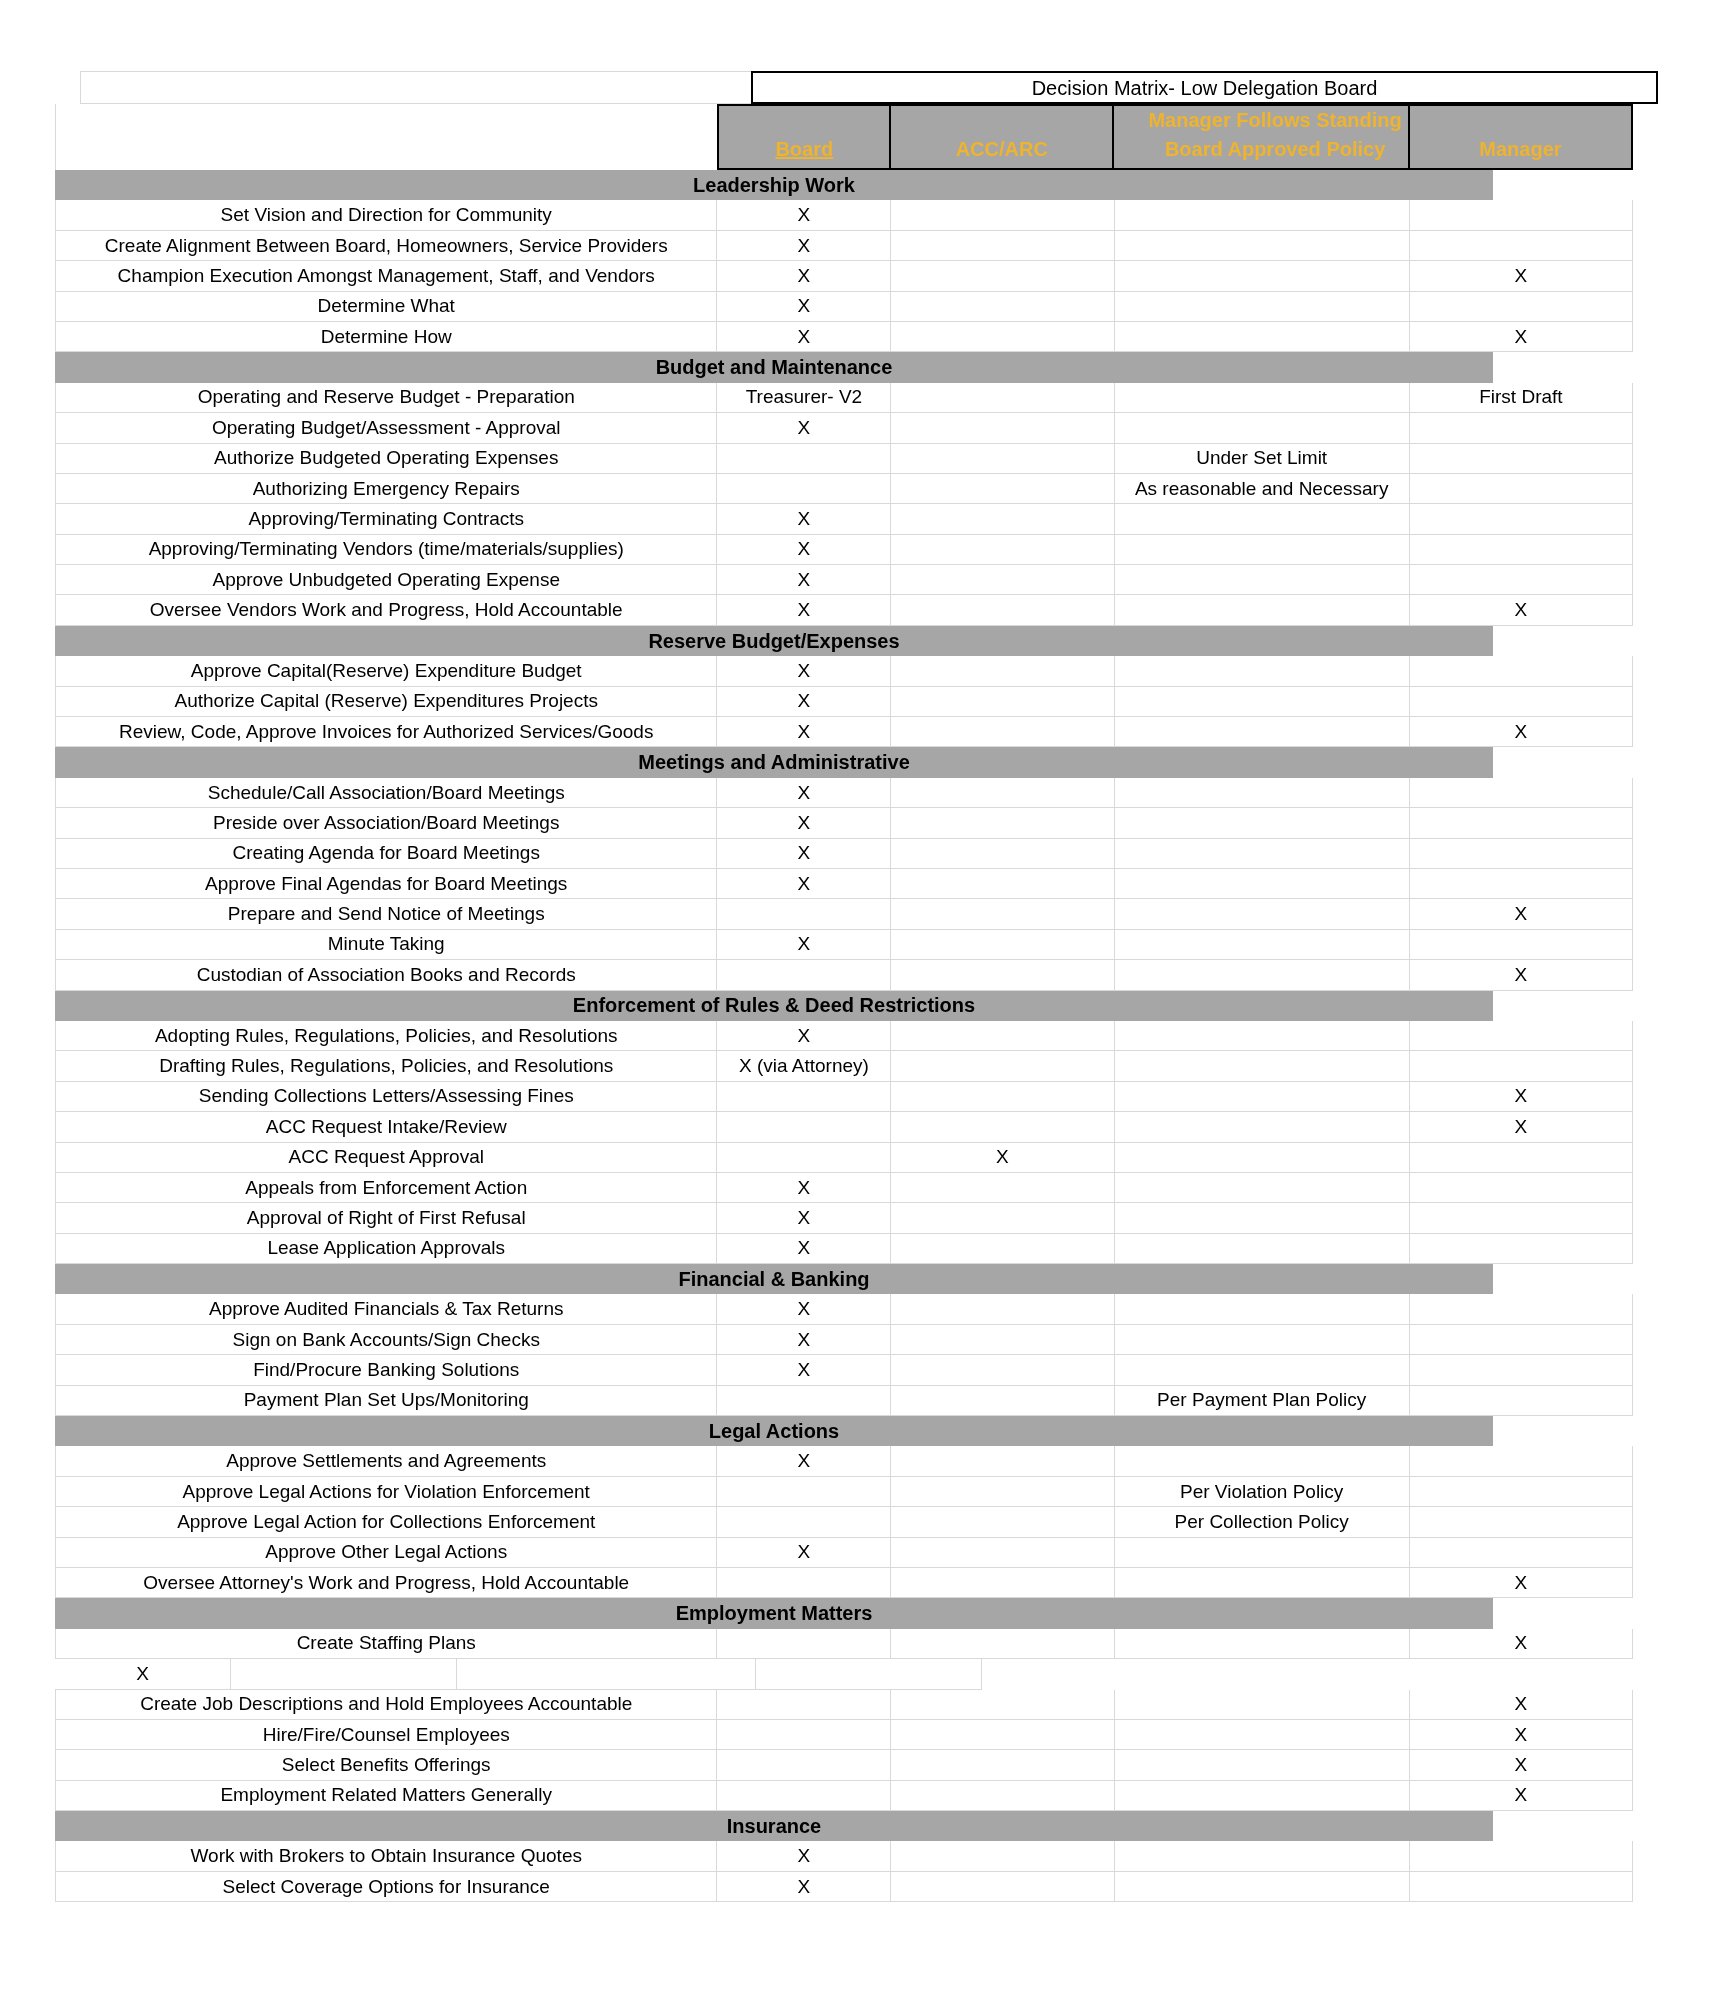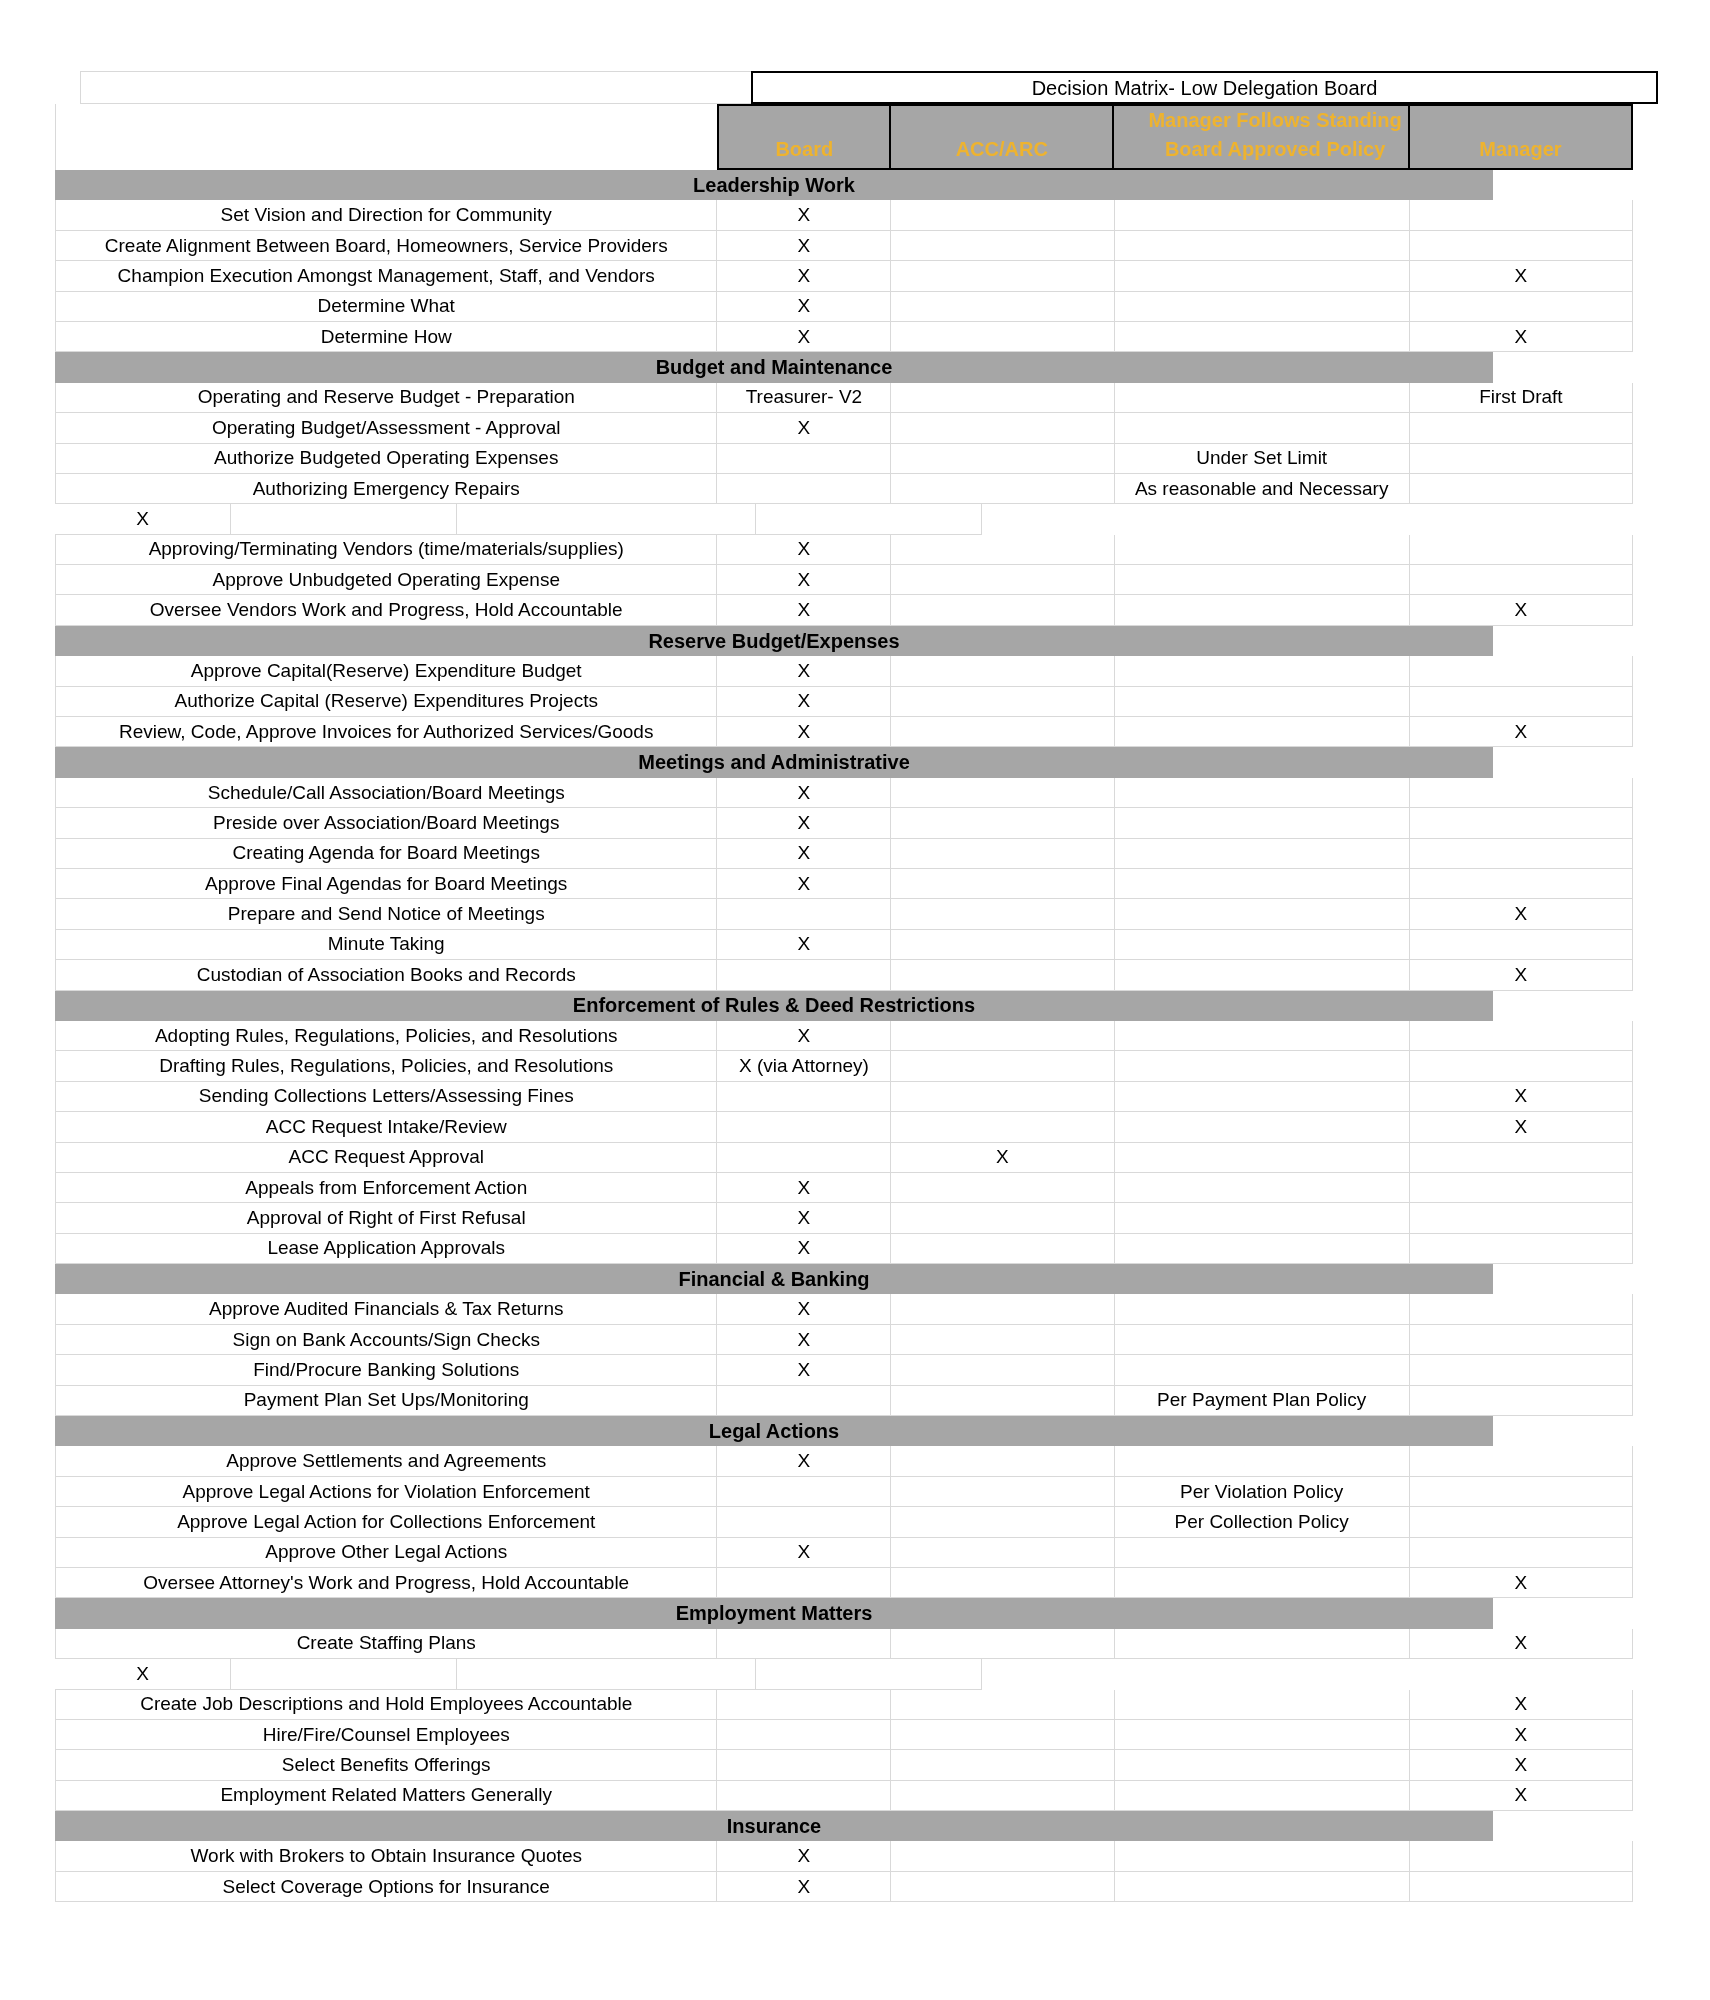--- a/index.html
+++ b/index.html
@@ -33,21 +33,21 @@
   .title-cell{width:907px;border:2px solid var(--ink);font-size:20px;line-height:1.1;}
   
   .header-row{height:66px;}
   .corner-header{border-left:1px solid var(--grid);}
   .hcell{
     background:var(--header-bg);color:var(--header-text);
     font-weight:bold;font-size:20px;line-height:1.45;
     border:2px solid var(--ink);border-left:none;
     align-items:flex-end;padding-bottom:4px;
   }
-  .hcell.first{border-left:2px solid var(--ink);}
+  .hcell.first{border-left:2px solid var(--ink);text-decoration:underline;}
   
   .body-row{height:var(--rh);}
   .body-row .cell{
     border-right:1px solid var(--grid);border-bottom:1px solid var(--grid);
     font-size:19px;line-height:1.05;padding:0 4px;
   }
   .body-row .cell.c0{border-left:1px solid var(--grid);}
   
   .section-row{height:var(--rh);}
   .section-cell{
@@ -141,20 +141,21 @@
           <div class="cell c4"></div>
         </div>
         <div class="row body-row">
           <div class="cell c0">Authorizing Emergency Repairs</div>
           <div class="cell c1"></div>
           <div class="cell c2"></div>
           <div class="cell c3">As reasonable and Necessary</div>
           <div class="cell c4"></div>
         </div>
         <div class="row body-row">
+          <div class="cell c0">Approving/Terminating Contracts</div>
           <div class="cell c1">X</div>
           <div class="cell c2"></div>
           <div class="cell c3"></div>
           <div class="cell c4"></div>
         </div>
         <div class="row body-row">
           <div class="cell c0">Approving/Terminating Vendors (time/materials/supplies)</div>
           <div class="cell c1">X</div>
           <div class="cell c2"></div>
           <div class="cell c3"></div>

